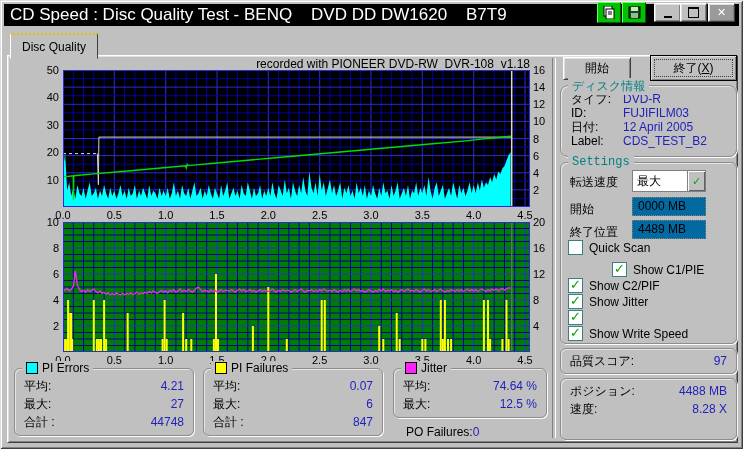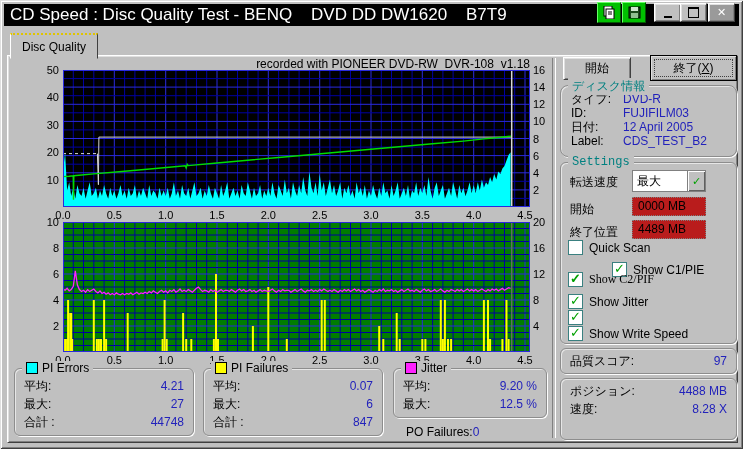--- a/index.html
+++ b/index.html
@@ -47,21 +47,21 @@
   .porow{position:absolute;left:397px;top:423px;width:148px;display:flex;justify-content:space-between;
          font-size:12px;color:#000;}
   .porow .sv{color:#2222bb;}
   .btn{position:absolute;background:#c0c0c0;font-size:12px;color:#000;
        border:1px solid;border-color:#fff #404040 #404040 #fff;
        box-shadow:inset 1px 1px 0 #dfdfdf, inset -1px -1px 0 #808080;
        display:flex;align-items:center;justify-content:center;}
   .btn.default{border:1px solid #000;}
   .focusring{position:absolute;inset:3px;border:1px dotted #404040;}
   .rp-label{position:absolute;font-size:12px;color:#000;}
-  .tinput{position:absolute;background:#b91c1c;border:1px dotted #808080;font-size:12px;
+  .tinput{position:absolute;background:#0369a1;border:1px dotted #808080;font-size:12px;
           color:#000;line-height:15px;padding:1px 5px;}
   .combo{position:absolute;background:#fff;border:1px solid #808080;display:flex;}
   .combo .cv{flex:1;font-size:12px;color:#000;padding:2px 4px;}
   .combo .carr{width:17px;background:#c0c0c0;border-left:1px solid #808080;
        box-shadow:inset 1px 1px 0 #fff, inset -1px -1px 0 #606060;
        display:flex;align-items:center;justify-content:center;color:#00a000;font-weight:bold;font-size:11px;}
   .chk{position:absolute;left:568px;display:flex;align-items:center;gap:6px;font-size:12px;color:#000;}
   .chk .box{width:13px;height:13px;background:#fff;border:1px solid #3a8080;position:relative;}
   .chk .box.on:after{content:"✓";position:absolute;left:1px;top:-2px;color:#00a000;font-weight:bold;font-size:13px;}
   .mmglyph{width:9px;height:8px;border:1px solid #000;border-top-width:2px;}
@@ -383,21 +383,21 @@
       </div>
   </div>
   <div class="gbox" style="left:393px;top:368px;width:152px;height:48px;">
     <div class="gtitle black">
       <span class="swatch" id="sw-jit" style="background: rgb(255, 34, 255);"></span>
       <span>Jitter</span>
     </div>
     <div style="padding-top:8px;">
         <div class="srow">
           <span class="sl">平均:</span>
-          <span class="sv">9.20 %</span>
+          <span class="sv">74.64 %</span>
         </div>
         <div class="srow">
           <span class="sl">最大:</span>
           <span class="sv">12.5 %</span>
         </div>
       </div>
   </div>
   <div class="porow">
       <div class="srow">
         <span class="sl">PO Failures:</span>
@@ -449,21 +449,21 @@
   <div class="tinput" style="left:632px;top:220px;width:62px;">4489 MB</div>
   <div id="checks">
       <div class="chk" style="top: 240px;">
         <span class="box"></span>
         <span>Quick Scan</span>
       </div>
       <div class="chk" style="top: 262px; padding-left: 44px;">
         <span class="box on"></span>
         <span>Show C1/PIE</span>
       </div>
-      <div class="chk" style="top: 272px; font-family: Liberation Serif, serif;">
+      <div class="chk" style="top: 278px;">
         <span class="box on"></span>
         <span>Show C2/PIF</span>
       </div>
       <div class="chk" style="top: 294px;">
         <span class="box on"></span>
         <span>Show Jitter</span>
       </div>
       <div class="chk" style="top: 310px;">
         <span class="box on"></span>
       </div>

